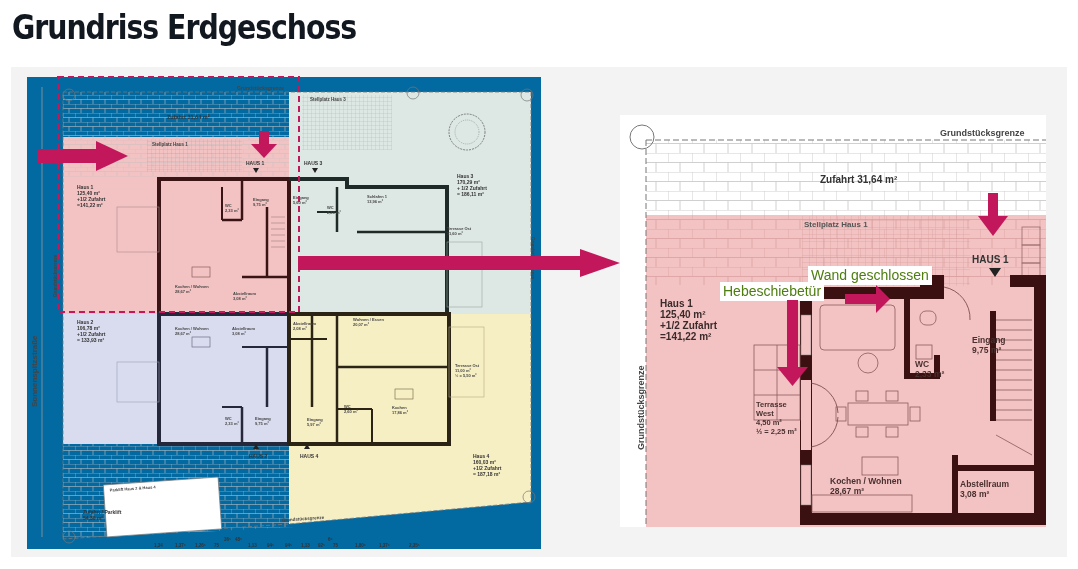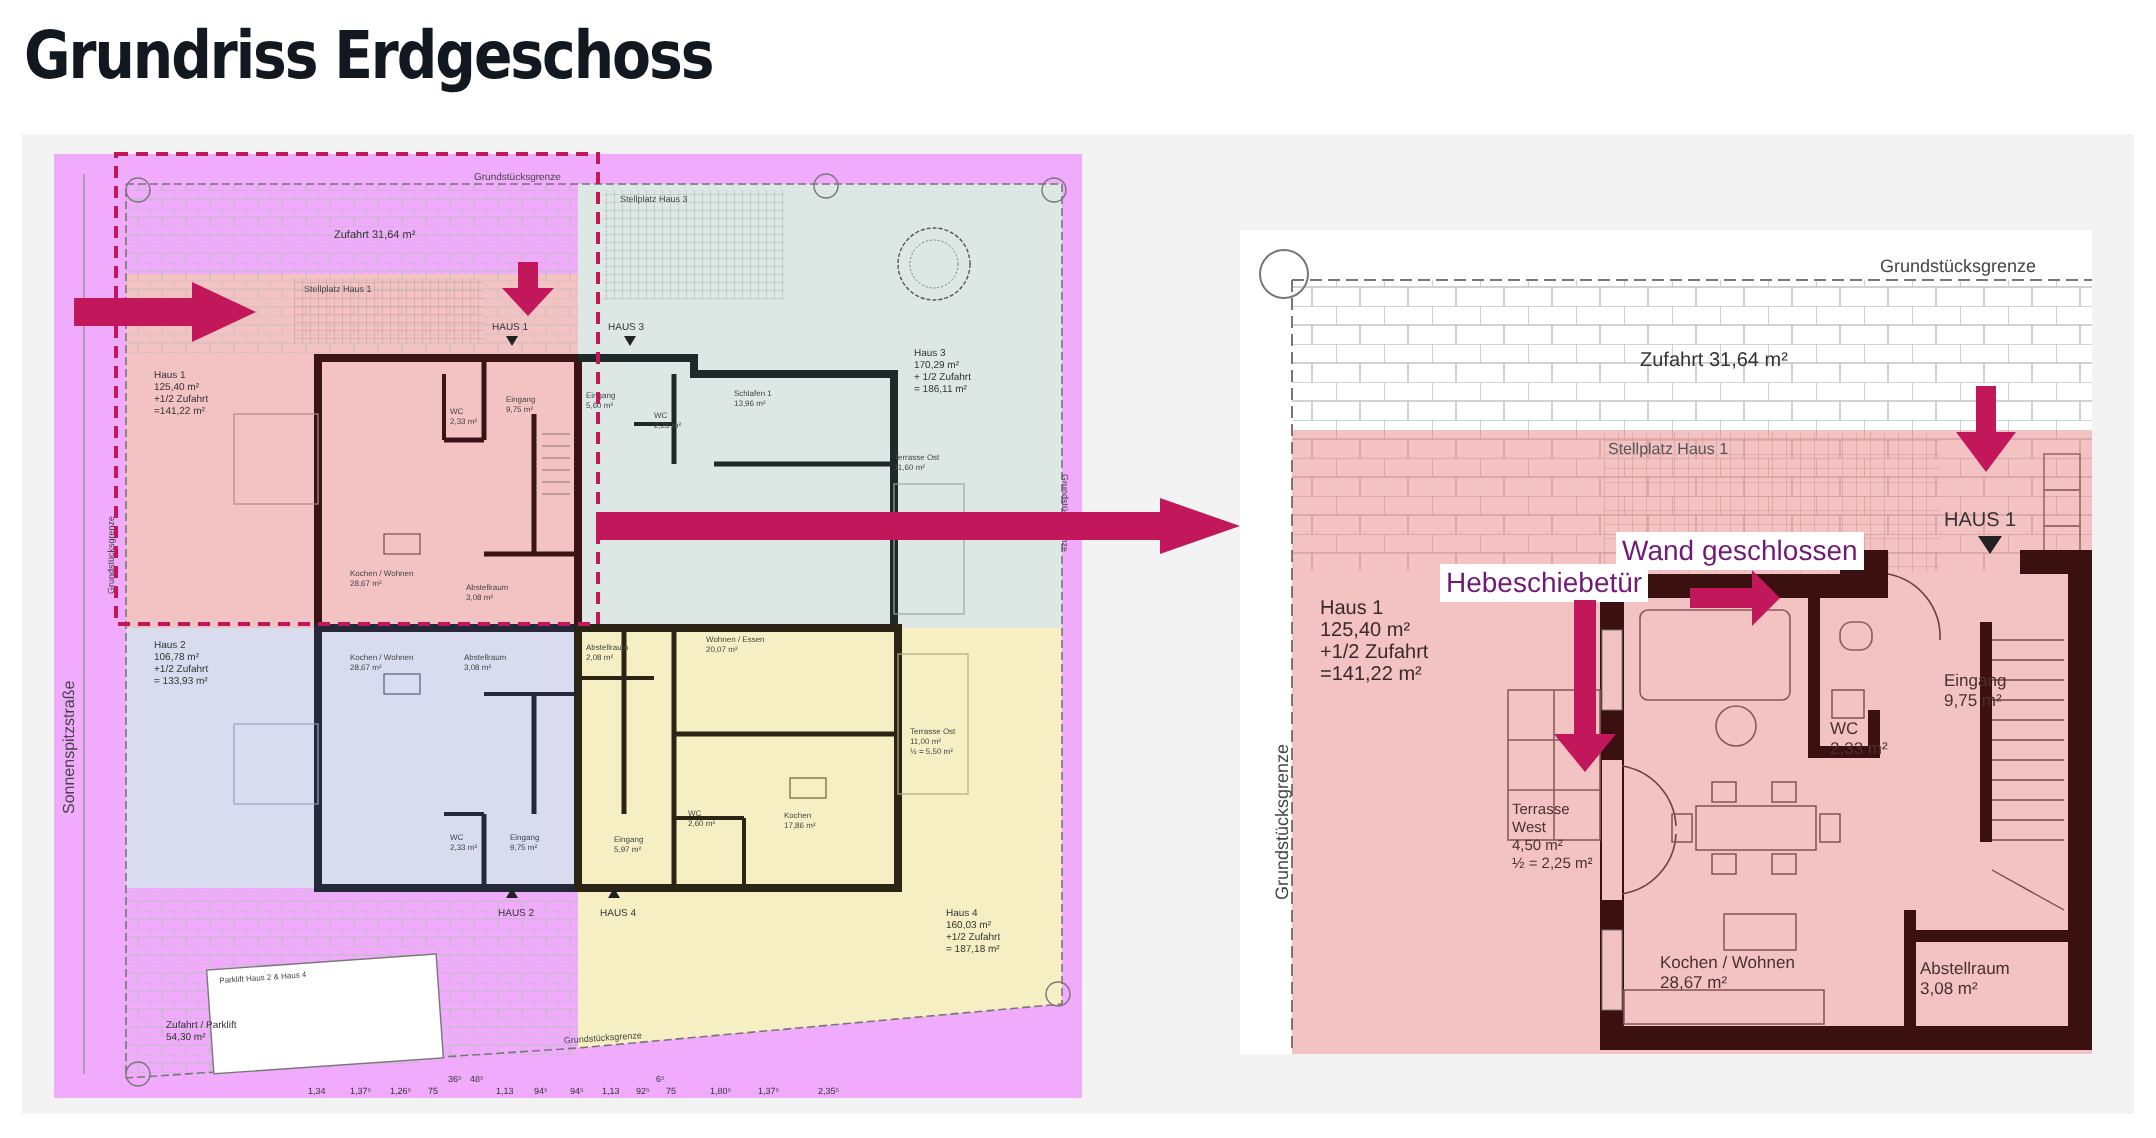--- a/index.html
+++ b/index.html
@@ -9,28 +9,28 @@
   .page-title {
     position: absolute; left: 12px; top: 8px;
     font-family: "DejaVu Sans", sans-serif; font-weight: 700;
     font-size: 33px; letter-spacing: -1.2px; color: #121820;
     transform: scaleX(0.86); transform-origin: left top;
   }
   .panel {
     position: absolute; left: 11px; top: 67px; width: 1056px; height: 490px;
     background: #f3f3f3;
   }
-  .sheet { position: absolute; background: #f0abfc; overflow: hidden; }
+  .sheet { position: absolute; background: #0369a1; overflow: hidden; font-weight: bold; }
   .sheet-left { left: 27px; top: 77px; width: 514px; height: 472px; }
   .sheet-right { left: 620px; top: 115px; width: 426px; height: 412px; }
 
   svg text { font-family: "Liberation Sans", sans-serif; }
 
   .callout {
-    position: absolute; background: #ffffff; color: #701a75;
+    position: absolute; background: #ffffff; color: #4d7c0f;
     font-family: "Liberation Sans", sans-serif; font-size: 14px;
     padding: 1px 3px; line-height: 17px; white-space: nowrap;
   }
   .callout-hebe { left: 700px; top: 282px; margin-left: 20px; }
   .callout-wand { left: 808px; top: 266px; }
 
   .overlay-svg { position: absolute; left: 0; top: 0; pointer-events: none; }
 </style>
 </head>
 <body>

